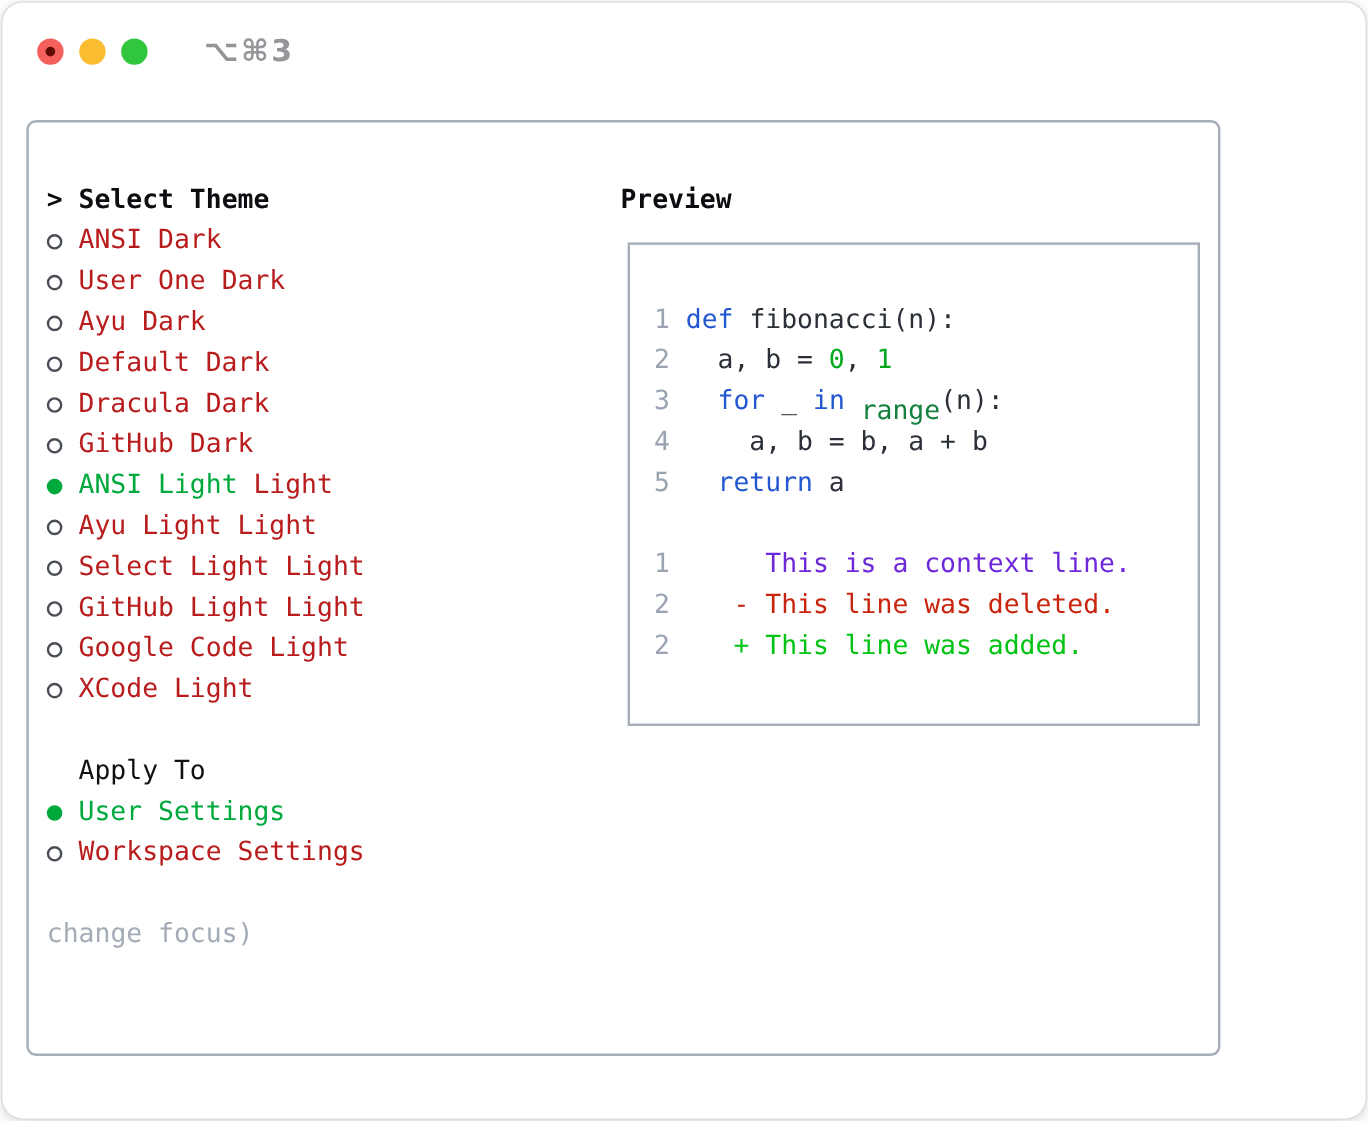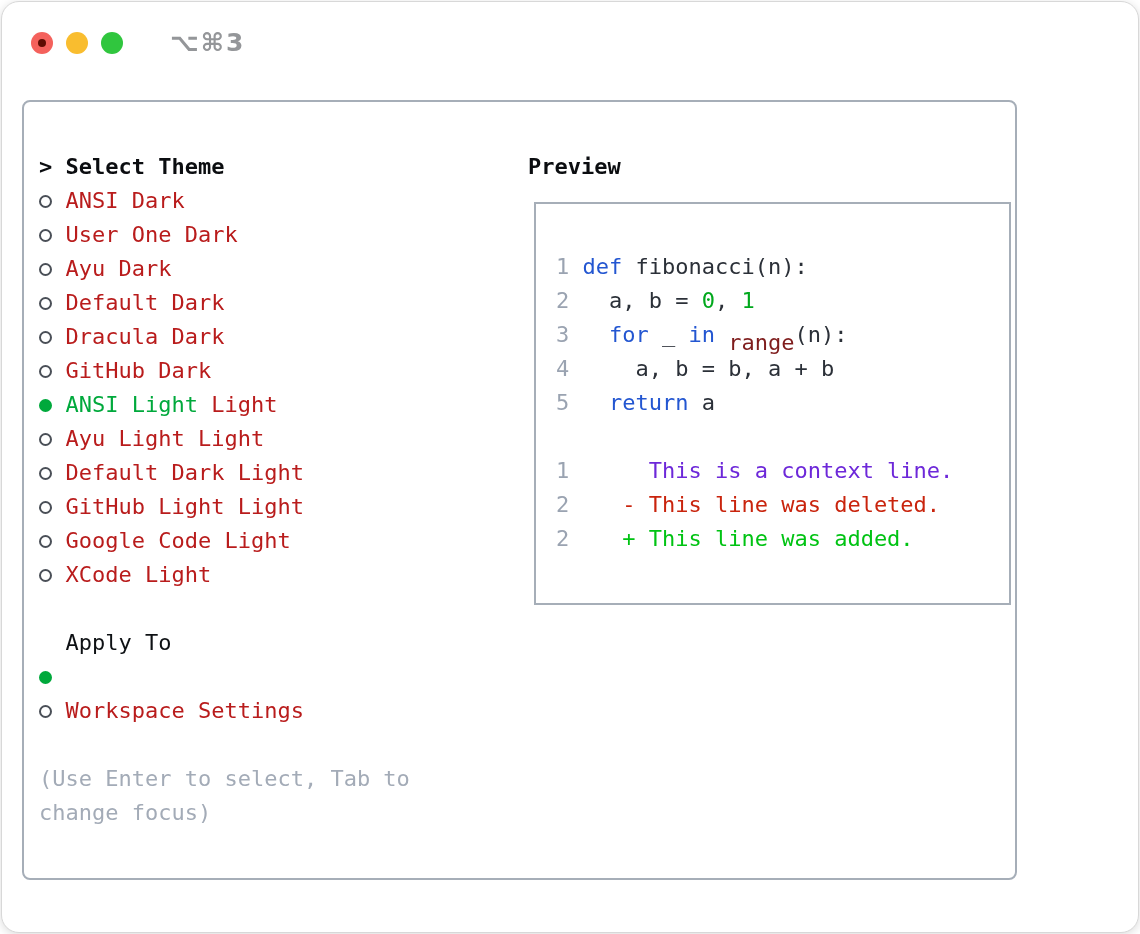--- a/index.html
+++ b/index.html
@@ -11,38 +11,38 @@
   .light.red{background:#f4615c;}
   .light.red .dot{position:absolute;inset:7px;border-radius:50%;background:#5f0c03;display:block;}
   .light.yellow{background:#f9bd2f;}
   .light.green{background:#30c63e;}
   .window-title{margin-left:34px;font-family:"DejaVu Sans","Liberation Sans",sans-serif;
                 font-weight:bold;font-size:25px;color:#949699;letter-spacing:2px;}
   .main-box{position:absolute;left:20px;top:98px;width:995px;height:780px;box-sizing:border-box;
             border:2px solid #a6aeb8;border-radius:8px;background:#fff;}
   .col{position:absolute;font-size:22px;line-height:34px;}
   .left-col{left:15px;top:48px;}
-  .right-col{left:504px;top:48px;}
+  .right-col{left:493px;top:48px;}
   .row{height:34px;display:flex;align-items:center;white-space:pre;}
   .m2{display:inline-flex;width:2ch;align-items:center;flex:none;}
   .circle{width:13px;height:13px;box-sizing:border-box;border:2px solid #4a4f57;border-radius:50%;display:block;}
   .circle.sel{background:#00a93c;border-color:#00a93c;}
   .hdr{font-weight:bold;color:#0b0d10;}
   .subhdr{color:#0e1114;}
   .item-label{color:#b91c1c;}
   .row.sel .item-label{color:#00a93c;}
   .variant{color:#b91c1c;margin-left:1ch;text-align:right;}
   .hint{color:#a3abb7;}
   .preview-box{box-sizing:border-box;margin-left:6px;margin-top:18px;width:477px;height:403px;
                border:2px solid #a6aeb8;background:#fff;padding:46px 0 0 20px;}
   .code-row{height:34px;white-space:pre;display:flex;align-items:center;}
   .lnum{display:inline-block;width:2ch;color:#9aa3b1;flex:none;}
   .tok-kw{color:#2356d1;}
   .tok-numlit{color:#00a81c;}
-  .tok-builtin{color:#7f1d1d;margin-top:16px;}
+  .tok-builtin{color:#15803d;margin-top:16px;}
   .tok-plain{color:#2b3038;}
   .diff-ctx{color:#6d28d9;}
   .diff-del{color:#c9240d;}
   .diff-add{color:#00c313;}
 </style>
 </head>
 <body>
 
 <div class="window">
   <div class="titlebar">
@@ -64,41 +64,40 @@
 
       <div>
           <div class="row"><span class="m2"><span class="circle"></span></span><span class="item-label">ANSI</span><span class="variant">Dark</span></div>
           <div class="row"><span class="m2"><span class="circle"></span></span><span class="item-label">User One</span><span class="variant">Dark</span></div>
           <div class="row"><span class="m2"><span class="circle"></span></span><span class="item-label">Ayu</span><span class="variant">Dark</span></div>
           <div class="row"><span class="m2"><span class="circle"></span></span><span class="item-label">Default</span><span class="variant">Dark</span></div>
           <div class="row"><span class="m2"><span class="circle"></span></span><span class="item-label">Dracula</span><span class="variant">Dark</span></div>
           <div class="row"><span class="m2"><span class="circle"></span></span><span class="item-label">GitHub</span><span class="variant">Dark</span></div>
           <div class="row sel"><span class="m2"><span class="circle sel"></span></span><span class="item-label">ANSI Light</span><span class="variant">Light</span></div>
           <div class="row"><span class="m2"><span class="circle"></span></span><span class="item-label">Ayu Light</span><span class="variant">Light</span></div>
-          <div class="row"><span class="m2"><span class="circle"></span></span><span class="item-label">Default Dark</span><span class="variant">Light</span></div>
+          <div class="row"><span class="m2"><span class="circle"></span></span><span class="item-label">Select Light</span><span class="variant">Light</span></div>
           <div class="row"><span class="m2"><span class="circle"></span></span><span class="item-label">GitHub Light</span><span class="variant">Light</span></div>
           <div class="row"><span class="m2"><span class="circle"></span></span><span class="item-label">Google Code</span><span class="variant">Light</span></div>
           <div class="row"><span class="m2"><span class="circle"></span></span><span class="item-label">XCode</span><span class="variant">Light</span></div>
         </div>
 
       <div class="row"></div>
 
       <div class="row">
         <span class="m2"></span>
         <span class="subhdr">Apply To</span>
       </div>
 
       <div>
-          <div class="row sel"><span class="m2"><span class="circle sel"></span></span></div>
+          <div class="row sel"><span class="m2"><span class="circle sel"></span></span><span class="item-label">User Settings</span></div>
           <div class="row"><span class="m2"><span class="circle"></span></span><span class="item-label">Workspace Settings</span></div>
         </div>
 
       <div class="row"></div>
 
-      <div class="row hint">(Use Enter to select, Tab to</div>
       <div class="row hint">change focus)</div>
     </div>
 
     <div class="col right-col">
       <div class="row hdr">Preview</div>
       <div class="preview-box">
         <div>
             <div class="code-row"><span class="lnum">1</span><span class="tok-kw">def</span><span class="tok-plain"> fibonacci(n):</span></div>
             <div class="code-row"><span class="lnum">2</span><span class="tok-plain">  a, b = </span><span class="tok-numlit">0</span><span class="tok-plain">, </span><span class="tok-numlit">1</span></div>
             <div class="code-row"><span class="lnum">3</span><span class="tok-plain">  </span><span class="tok-kw">for</span><span class="tok-plain"> _ </span><span class="tok-kw">in</span><span class="tok-plain"> </span><span class="tok-builtin">range</span><span class="tok-plain">(n):</span></div>

